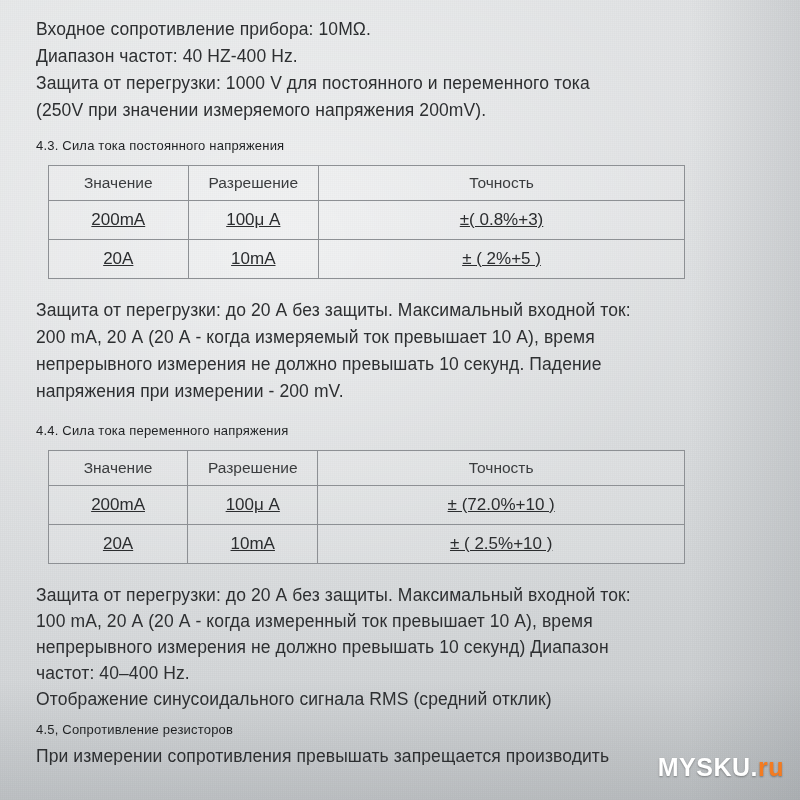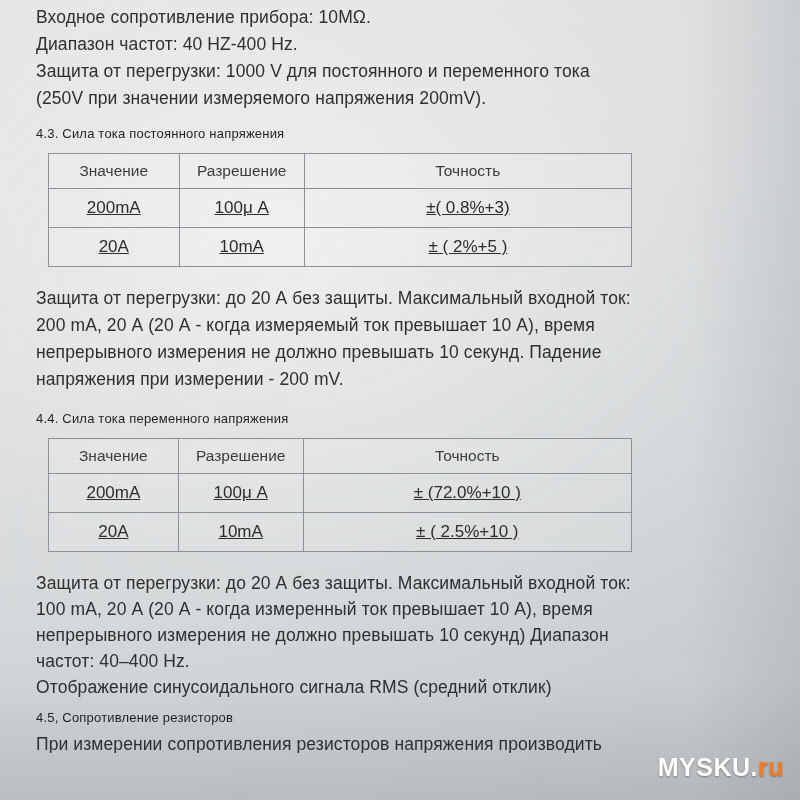--- a/index.html
+++ b/index.html
@@ -43,21 +43,21 @@
   #shadow-right {
     position: absolute;
     top: 0; bottom: 0; right: 0;
     width: 110px;
     background: linear-gradient(to right, rgba(120,125,130,0) 0%, rgba(120,125,130,0.16) 100%);
     pointer-events: none;
   }
 
   .content {
     position: relative;
-    padding: 4px 34px 0 36px;
+    padding: 16px 34px 0 36px;
     z-index: 2;
   }
 
   p.para {
     margin: 0;
     font-size: 17.5px;
     line-height: 27px;
     letter-spacing: 0.1px;
     color: #2d2f31;
   }
@@ -71,21 +71,21 @@
     letter-spacing: 0.2px;
   }
 
   .spacer-18 { height: 18px; }
   .spacer-14 { height: 14px; }
   .spacer-10 { height: 10px; }
   .spacer-6 { height: 6px; }
 
   table.spec {
     border-collapse: collapse;
-    width: 584px;
+    width: 637px;
     margin: 12px 0 0 12px;
     background: rgba(255,255,255,0.12);
   }
   table.spec td {
     border: 1px solid #8d9094;
     text-align: center;
     color: #2b2d2f;
     padding: 0;
     height: 38px;
     font-size: 17px;
@@ -201,21 +201,21 @@
     <p class="para tight">непрерывного измерения не должно превышать 10 секунд) Диапазон</p>
     <p class="para tight">частот: 40–400 Hz.</p>
     <p class="para tight">Отображение синусоидального сигнала RMS (средний отклик)</p>
 
     <div class="spacer-10"></div>
 
     <h3 class="section">4.5, Сопротивление резисторов</h3>
 
     <div class="spacer-6"></div>
     <div class="clipped-bottom">
-      <p class="para faded">При измерении сопротивления резисторов напряжения производить</p>
+      <p class="para faded">При измерении сопротивления превышать запрещается производить</p>
     </div>
   </div>
 
   <div id="shadow-right"></div>
   <div id="shadow-bottom"></div>
 
   <div class="watermark">
     <span>MYSKU</span><span class="dot">.</span><span class="ru">ru</span>
   </div>
 </div>

